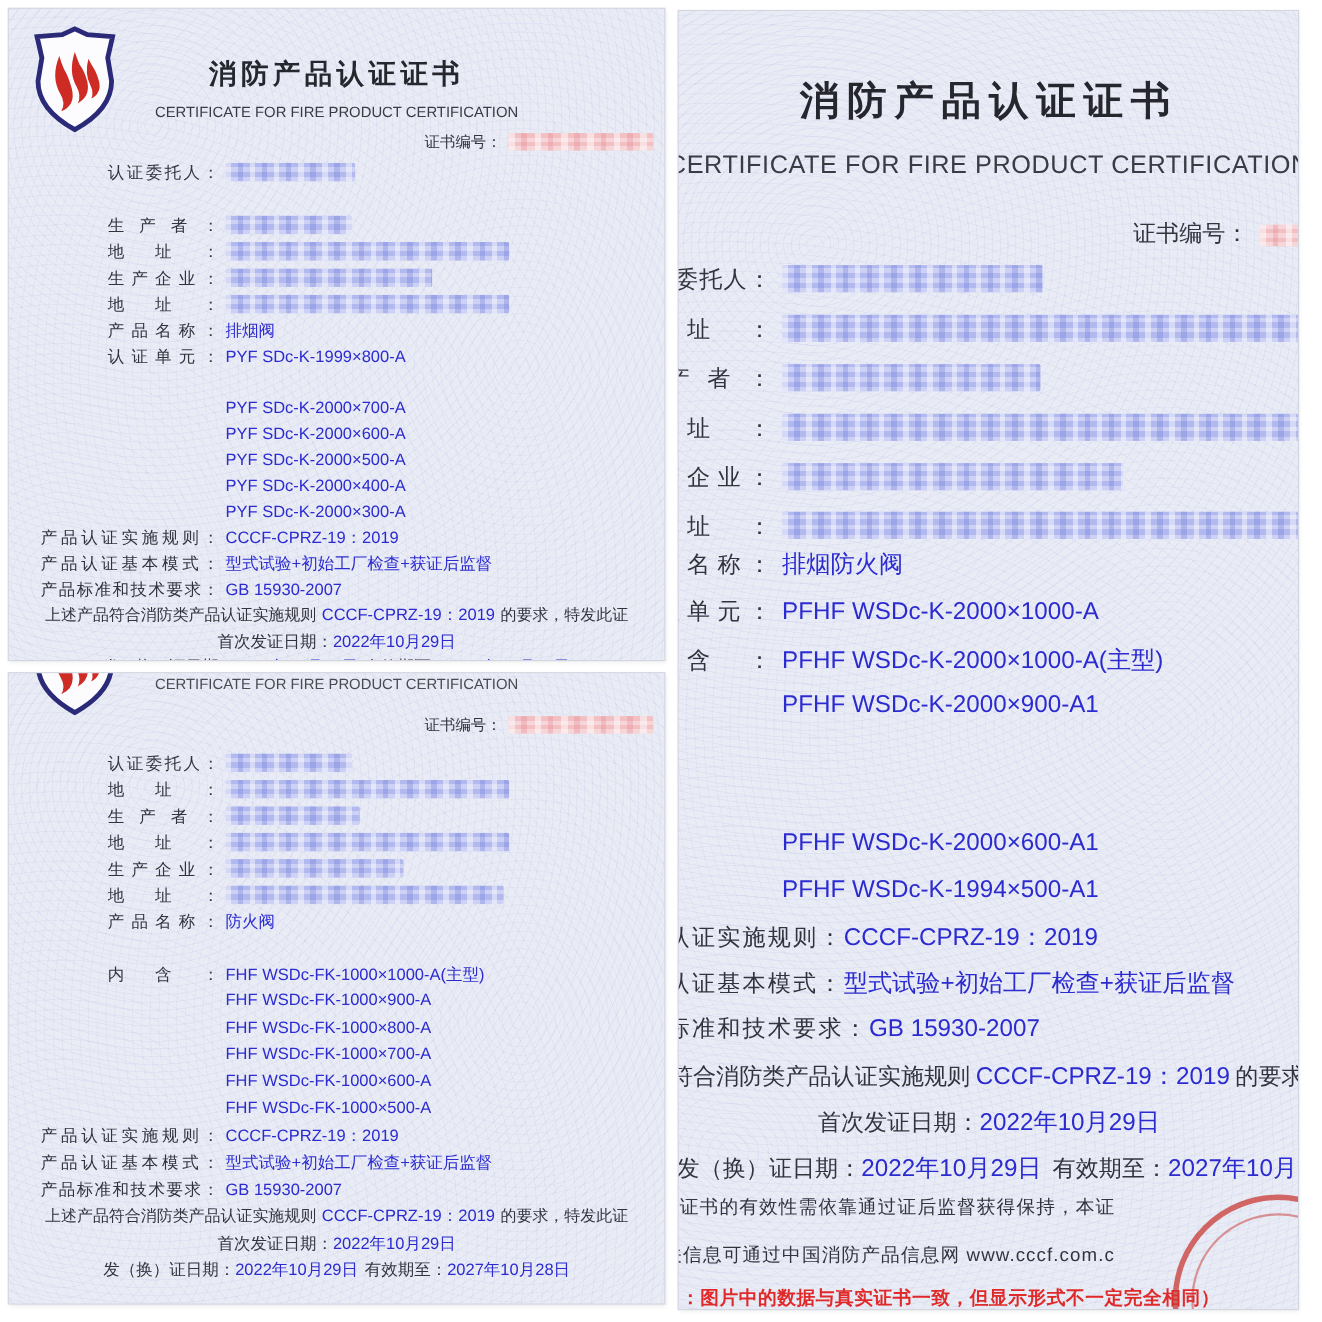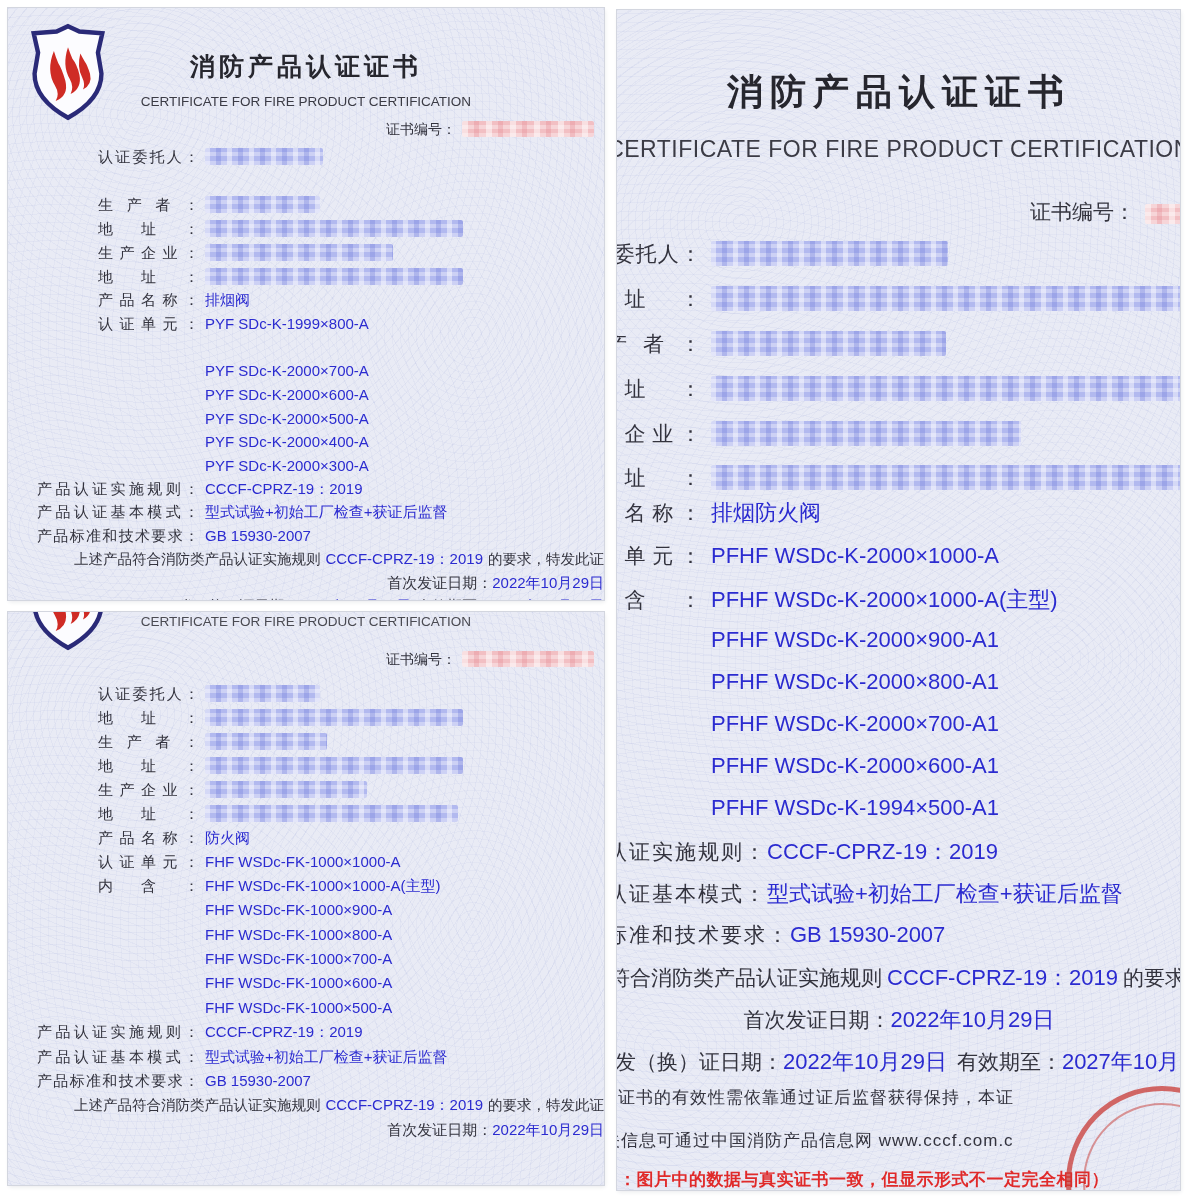--- a/index.html
+++ b/index.html
@@ -63,21 +63,21 @@
   }
   #c3 .rd{height:25px;margin-left:10px;vertical-align:-5px;}
   .rd.pink{
     height:16px;background-color:#f2bfc3;vertical-align:-3px;
     background-image:
       repeating-linear-gradient(90deg, rgba(255,255,255,.5) 0 6px, transparent 6px 12px, rgba(226,130,140,.30) 12px 17px, transparent 17px 24px),
       repeating-linear-gradient(0deg, rgba(255,255,255,.35) 0 4px, transparent 4px 8px);
   }
   #c3 .rd.pink{height:20px;}
 
-  .ctr{left:0;width:100%;text-align:right;}
+  .ctr{left:0;width:100%;text-align:center;}
   #c3 .ctr{left:0;width:680px;text-align:center;}
   .stm .val{margin:0 5px;}
 
   #c3 .big{font-size:17px;letter-spacing:1px;}
   #c3 .rednote{font-size:17px;font-weight:bold;color:#e02a2a;letter-spacing:.5px;}
 
   .stamp{
     position:absolute;right:-78px;bottom:-88px;width:182px;height:182px;border-radius:50%;
     border:5px solid rgba(200,58,52,.75);
   }
@@ -134,54 +134,52 @@
     <span class="dk">证书编号：</span><span class="rd pink" style="width:132px"></span>
   </div>
 
   <div class="row" style="left:90px;top:73px"><span class="lbl lblA">认证委托人：</span><span class="rd" style="width:115px"></span></div>
   <div class="row" style="left:90px;top:97px"><span class="lbl lblA">地址：</span><span class="rd" style="width:258px"></span></div>
   <div class="row" style="left:90px;top:121px"><span class="lbl lblA">生产者：</span><span class="rd" style="width:122px"></span></div>
   <div class="row" style="left:90px;top:145px"><span class="lbl lblA">地址：</span><span class="rd" style="width:258px"></span></div>
   <div class="row" style="left:90px;top:169px"><span class="lbl lblA">生产企业：</span><span class="rd" style="width:162px"></span></div>
   <div class="row" style="left:90px;top:193px"><span class="lbl lblA">地址：</span><span class="rd" style="width:253px"></span></div>
   <div class="row" style="left:90px;top:217px"><span class="lbl lblA">产品名称：</span><span class="val ml">防火阀</span></div>
-  <div class="row" style="left:90px;top:241px"><span class="lbl lblA">认证单元：</span><span class="val ml">FHF WSDc-FK-1000×1000-A</span></div>
   <div class="row" style="left:90px;top:265px"><span class="lbl lblA">内含：</span><span class="val ml">FHF WSDc-FK-1000×1000-A(主型)</span></div>
   <div class="row" style="left:197px;top:289px"><span class="val">FHF WSDc-FK-1000×900-A</span></div>
   <div class="row" style="left:197px;top:314px"><span class="val">FHF WSDc-FK-1000×800-A</span></div>
   <div class="row" style="left:197px;top:338px"><span class="val">FHF WSDc-FK-1000×700-A</span></div>
   <div class="row" style="left:197px;top:362px"><span class="val">FHF WSDc-FK-1000×600-A</span></div>
   <div class="row" style="left:197px;top:387px"><span class="val">FHF WSDc-FK-1000×500-A</span></div>
   <div class="row" style="left:29px;top:411px"><span class="lbl lblB">产品认证实施规则：</span><span class="val ml">CCCF-CPRZ-19：2019</span></div>
   <div class="row" style="left:29px;top:436px"><span class="lbl lblB">产品认证基本模式：</span><span class="val ml">型式试验+初始工厂检查+获证后监督</span></div>
   <div class="row" style="left:29px;top:460px"><span class="lbl lblB">产品标准和技术要求：</span><span class="val ml">GB 15930-2007</span></div>
   <div class="row ctr stm" style="top:484px;font-size:14.5px"><span class="dk">上述产品符合消防类产品认证实施规则</span><span class="val">CCCF-CPRZ-19：2019</span><span class="dk">的要求，特发此证</span></div>
   <div class="row ctr" style="top:509px"><span class="dk">首次发证日期：</span><span class="val">2022年10月29日</span></div>
+  <div class="row ctr" style="top:533px"><span class="dk">发（换）证日期：</span><span class="val">2022年10月29日</span><span class="dk ml">有效期至：</span><span class="val">2027年10月28日</span></div>
 </div>
 
 <div class="cert" id="c3">
   <div class="inner">
     <div class="title">消防产品认证证书</div>
     <div class="subtitle">CERTIFICATE FOR FIRE PRODUCT CERTIFICATION</div>
     <div class="certno">
       <span class="dk">证书编号：</span><span class="rd pink" style="width:54px"></span>
     </div>
 
     <div class="row" style="left:10px;top:230px"><span class="lbl lblC">认证委托人：</span><span class="rd" style="width:237px"></span></div>
     <div class="row" style="left:10px;top:275px"><span class="lbl lblC">地址：</span><span class="rd" style="width:480px"></span></div>
     <div class="row" style="left:10px;top:320px"><span class="lbl lblC">生产者：</span><span class="rd" style="width:235px"></span></div>
     <div class="row" style="left:10px;top:365px"><span class="lbl lblC">地址：</span><span class="rd" style="width:480px"></span></div>
     <div class="row" style="left:10px;top:410px"><span class="lbl lblC">生产企业：</span><span class="rd" style="width:310px"></span></div>
     <div class="row" style="left:10px;top:454px"><span class="lbl lblC">地址：</span><span class="rd" style="width:480px"></span></div>
     <div class="row" style="left:10px;top:488px"><span class="lbl lblC">产品名称：</span><span class="val ml">排烟防火阀</span></div>
     <div class="row" style="left:10px;top:532px"><span class="lbl lblC">认证单元：</span><span class="val ml">PFHF WSDc-K-2000×1000-A</span></div>
     <div class="row" style="left:10px;top:575px"><span class="lbl lblC">内含：</span><span class="val ml">PFHF WSDc-K-2000×1000-A(主型)</span></div>
     <div class="row" style="left:152px;top:617px"><span class="val">PFHF WSDc-K-2000×900-A1</span></div>
-    <div class="row" style="left:152px;top:659px"><span class="val">PFHF WSDc-K-2000×800-A1</span></div>
-    <div class="row" style="left:152px;top:701px"><span class="val">PFHF WSDc-K-2000×700-A1</span></div>
     <div class="row" style="left:152px;top:743px"><span class="val">PFHF WSDc-K-2000×600-A1</span></div>
     <div class="row" style="left:152px;top:785px"><span class="val">PFHF WSDc-K-1994×500-A1</span></div>
     <div class="row" style="left:1px;top:827px"><span class="dk" style="letter-spacing:2px">产品认证实施规则：</span><span class="val">CCCF-CPRZ-19：2019</span></div>
     <div class="row" style="left:1px;top:869px"><span class="dk" style="letter-spacing:2px">产品认证基本模式：</span><span class="val">型式试验+初始工厂检查+获证后监督</span></div>
     <div class="row" style="left:1px;top:911px"><span class="dk" style="letter-spacing:2px">产品标准和技术要求：</span><span class="val">GB 15930-2007</span></div>
     <div class="row stm" style="left:-34px;top:953px"><span class="dk">上述产品符合消防类产品认证实施规则</span><span class="val">CCCF-CPRZ-19：2019</span><span class="dk">的要求，特发此证</span></div>
     <div class="row ctr" style="top:995px"><span class="dk">首次发证日期：</span><span class="val">2022年10月29日</span></div>
     <div class="row" style="left:56px;top:1037px"><span class="dk">发（换）证日期：</span><span class="val">2022年10月29日</span><span class="dk ml">有效期至：</span><span class="val">2027年10月28日</span></div>
     <div class="row big" style="left:59px;top:1076px"><span class="dk">证书的有效性需依靠通过证后监督获得保持，本证</span></div>
     <div class="row big" style="left:44px;top:1119px"><span class="dk">关信息可通过中国消防产品信息网 www.cccf.com.c</span></div>

